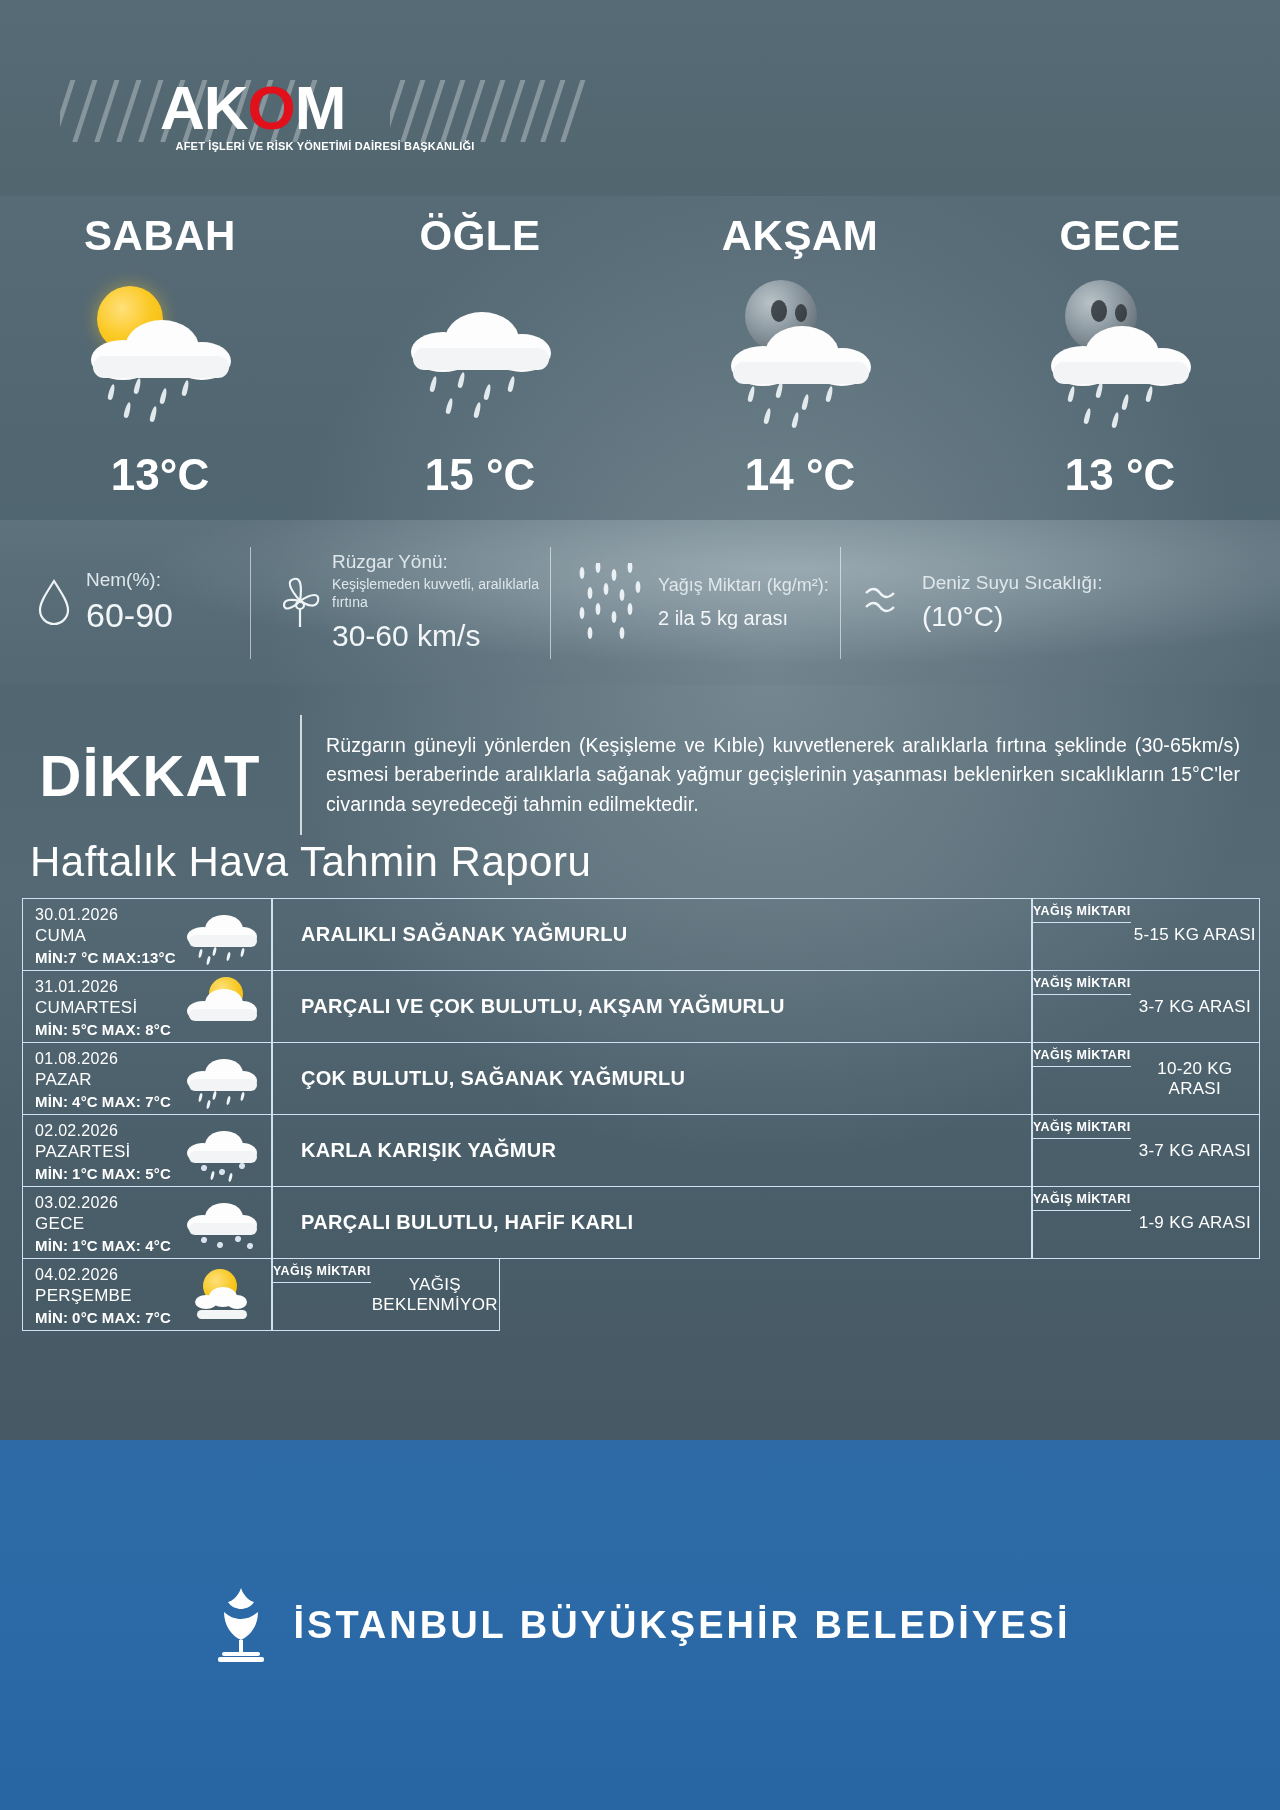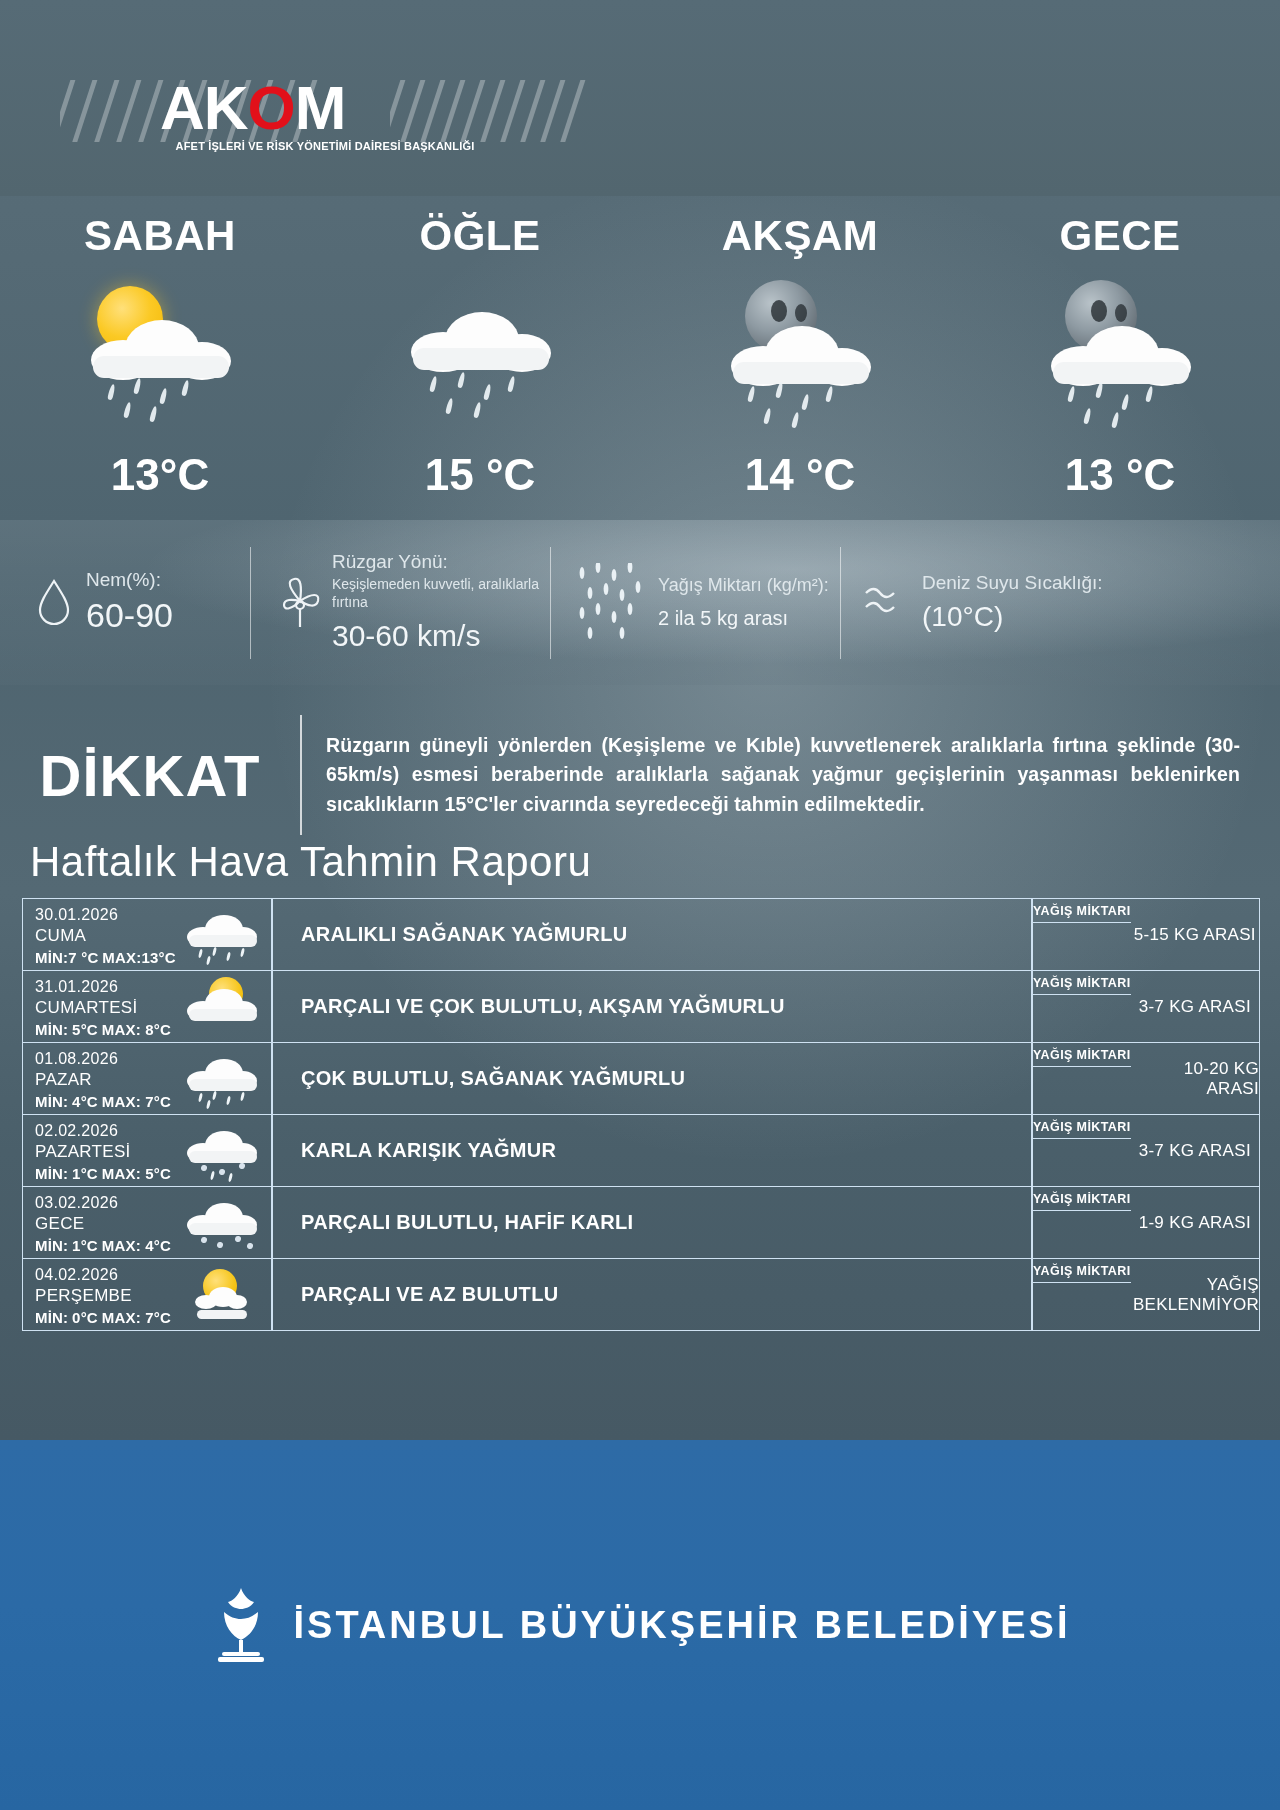--- a/index.html
+++ b/index.html
@@ -96,38 +96,38 @@
   .m3 .m-lbl{ font-size:18px;}
   .m3 .m-val{ font-size:20px; margin-top:10px;}
   .m4 .m-val{ font-size:28px; margin-top:4px;}
   .m1 .m-val{ font-size:34px; margin-top:2px;}
 
   
   .dikkat{ position:absolute; left:0; top:700px; width:1280px; height:150px; display:flex; align-items:center;}
   .dikkat-word{ width:300px; text-align:center; font-size:58px; font-weight:bold; color:#fff; letter-spacing:1px;}
   .dikkat-rule{ width:2px; height:120px; background:rgba(255,255,255,.75); margin-right:24px;}
   .dikkat-text{ flex:1; padding-right:40px; color:#fff; font-size:19.5px; line-height:1.5;
-     text-align:justify; font-weight:bold; letter-spacing:.1px;}
+     text-align:justify; font-weight:normal; letter-spacing:.1px;}
 
   
   .weekly-title{ position:absolute; left:30px; top:838px; font-size:42px; color:#fff; letter-spacing:.5px;}
   .table{ position:absolute; left:22px; top:898px; width:1238px; }
   .row{ display:flex; height:73px; margin-bottom:-1px; }
   .c-day{ width:250px; border:1px solid #cfe2f2; position:relative; padding:7px 0 0 12px; color:#fff;}
   .c-date{ font-size:16px; letter-spacing:.3px;}
   .c-name{ font-size:17px; margin-top:2px; letter-spacing:.3px;}
   .c-mm{ font-size:13px; margin-top:3px; font-weight:bold; letter-spacing:.2px;}
   .c-mm span{ font-size:15px; }
   .c-ico{ position:absolute; right:6px; top:6px; width:86px; height:60px;}
   .c-desc{ flex:1; border:1px solid #cfe2f2; display:flex; align-items:center; padding-left:28px;
      color:#fff; font-size:20px; font-weight:bold; letter-spacing:.3px;}
   .c-amt{ width:228px; border:1px solid #cfe2f2; display:flex; }
   .amt-h{ height:24px; border-bottom:1px solid #cfe2f2; display:flex; align-items:center; justify-content:center;
      font-size:12.5px; font-weight:bold; color:#fff; letter-spacing:.4px;}
-  .amt-v{ flex:1; display:flex; align-items:center; justify-content:center; text-align:right;
+  .amt-v{ flex:1; display:flex; align-items:center; justify-content:center; text-align:center;
      font-size:17px; color:#fff; letter-spacing:.3px; line-height:1.15;}
 
   
   .mi{ position:relative; width:86px; height:60px;}
   .mi .mc{ position:absolute; left:6px; top:10px; width:74px; height:32px;}
   .mi .mc b,.mi .mc i,.mi .mc u{ position:absolute; background:#fdfdfd; border-radius:50%; display:block;}
   .mi .mc b{ left:2px; top:12px; width:32px; height:20px;}
   .mi .mc i{ left:20px; top:0px; width:38px; height:28px;}
   .mi .mc u{ left:44px; top:12px; width:28px; height:20px;}
   .mi .mc s{ position:absolute; left:4px; bottom:0; width:68px; height:12px; background:#f2f4f5; border-radius:8px; display:block;}
@@ -524,21 +524,20 @@
                 <div class="msun big" style="left:24px;top:4px"></div>
               <div class="mc" style="top:22px;left:16px;width:56px">
                 <b style="left:0;top:8px;width:22px;height:14px"></b>
                 <i style="left:14px;top:0;width:28px;height:20px"></i>
                 <u style="left:32px;top:8px;width:20px;height:14px"></u>
                 <s style="left:2px;width:50px;height:9px"></s>
                 </div>
             </div>
           </div>
         </div>
-        <div class="c-desc">PARÇALI VE AZ BULUTLU</div>
         <div class="c-amt">
           <div class="amt-h">YAĞIŞ MİKTARI</div>
           <div class="amt-v">YAĞIŞ BEKLENMİYOR</div>
         </div>
       </div>
 
     </div>
   </div>
 
   <div class="footer">

